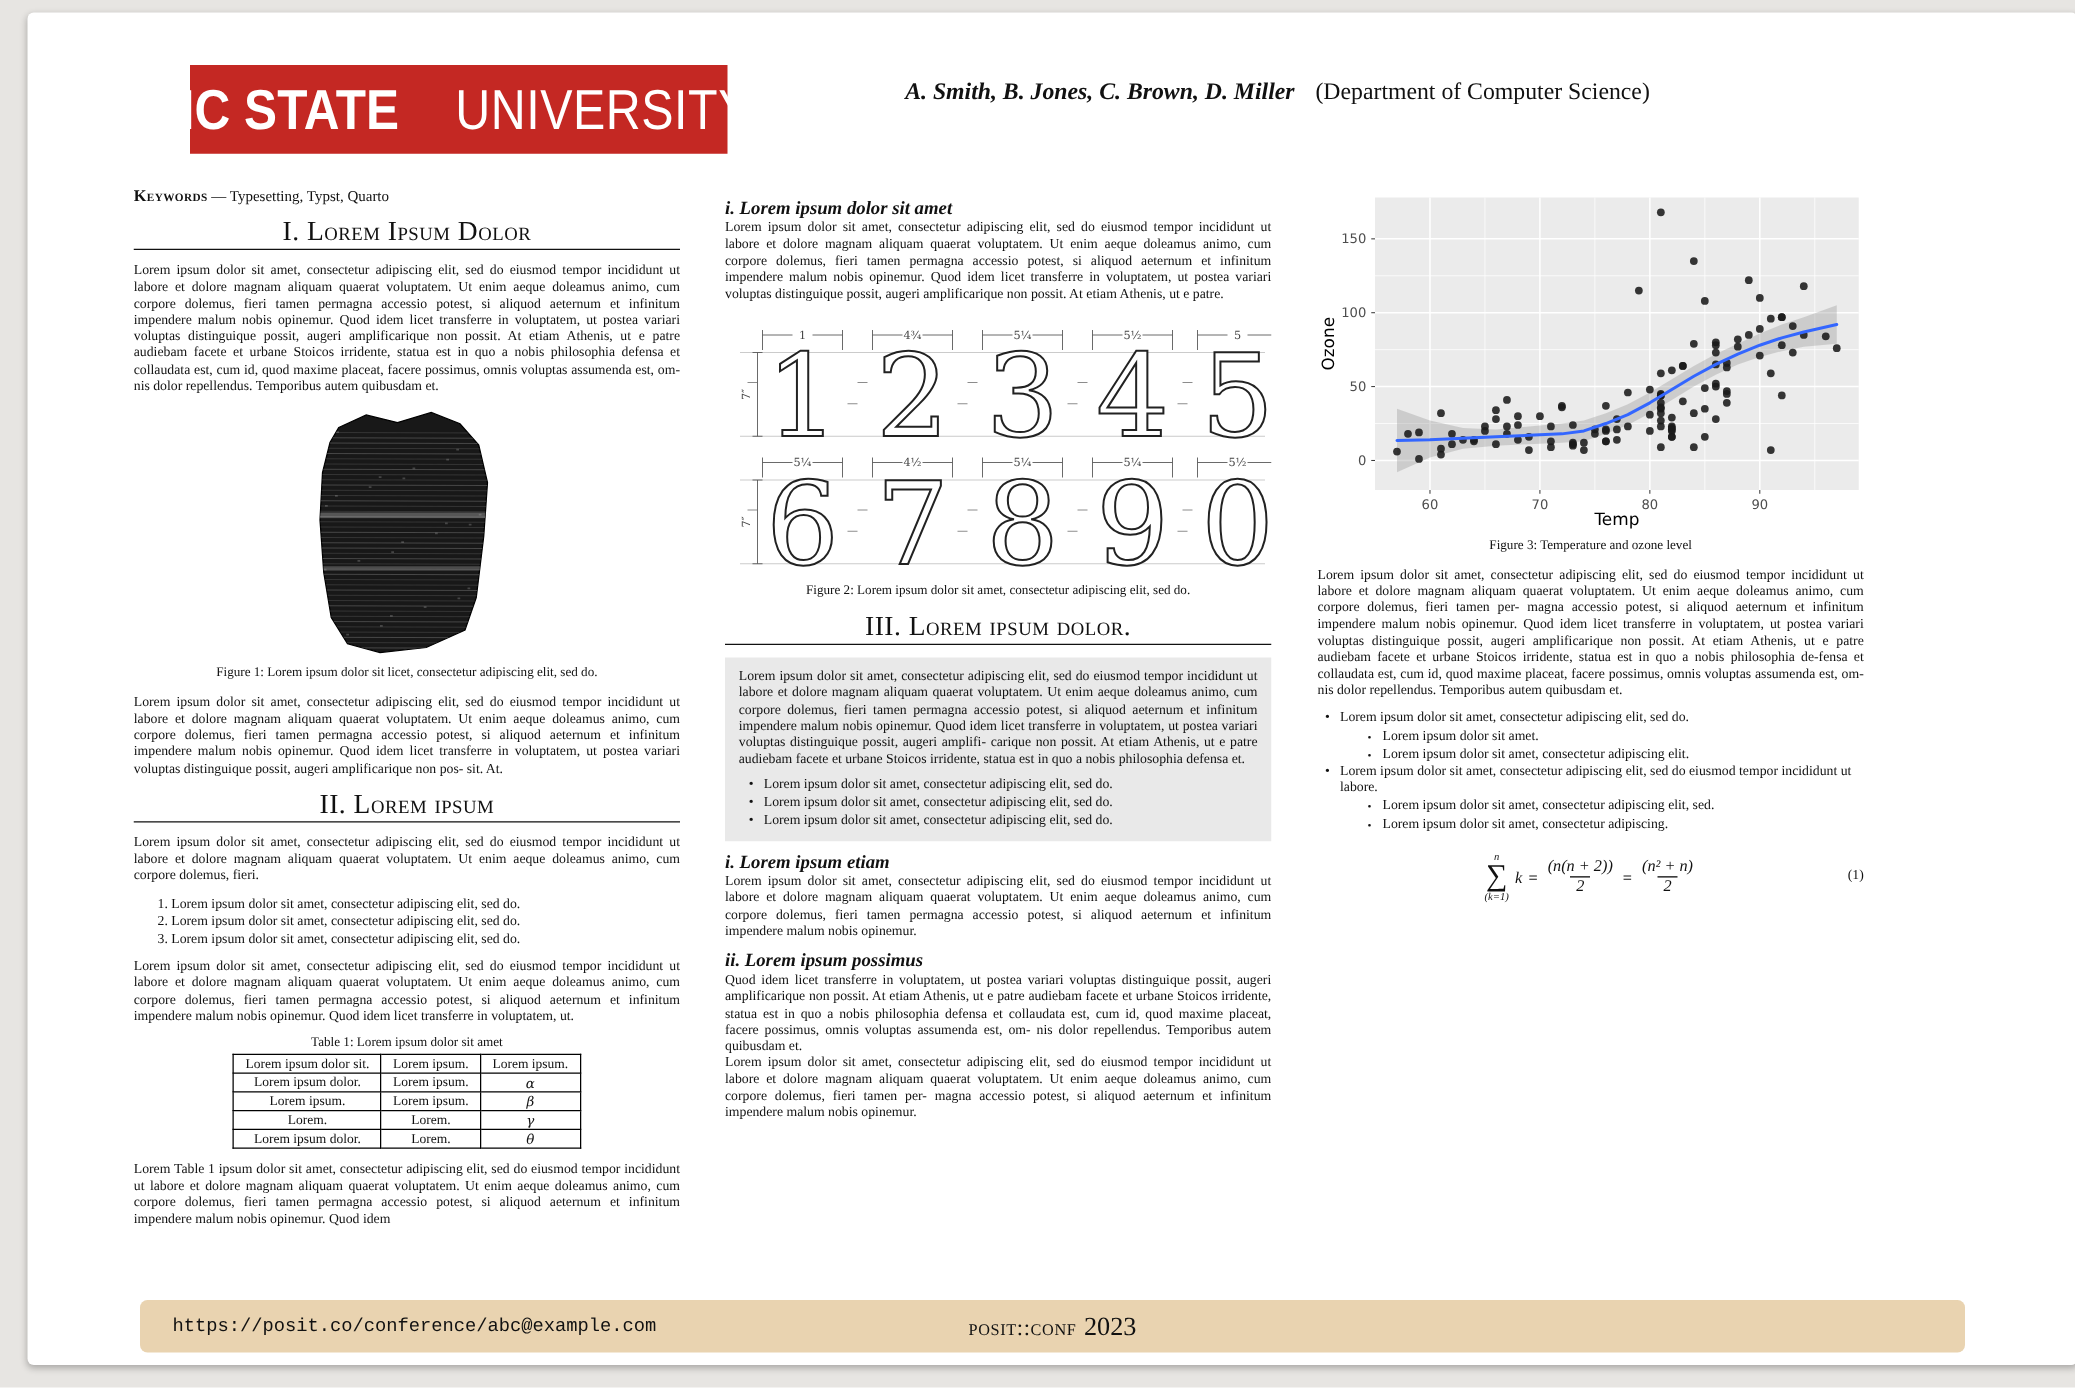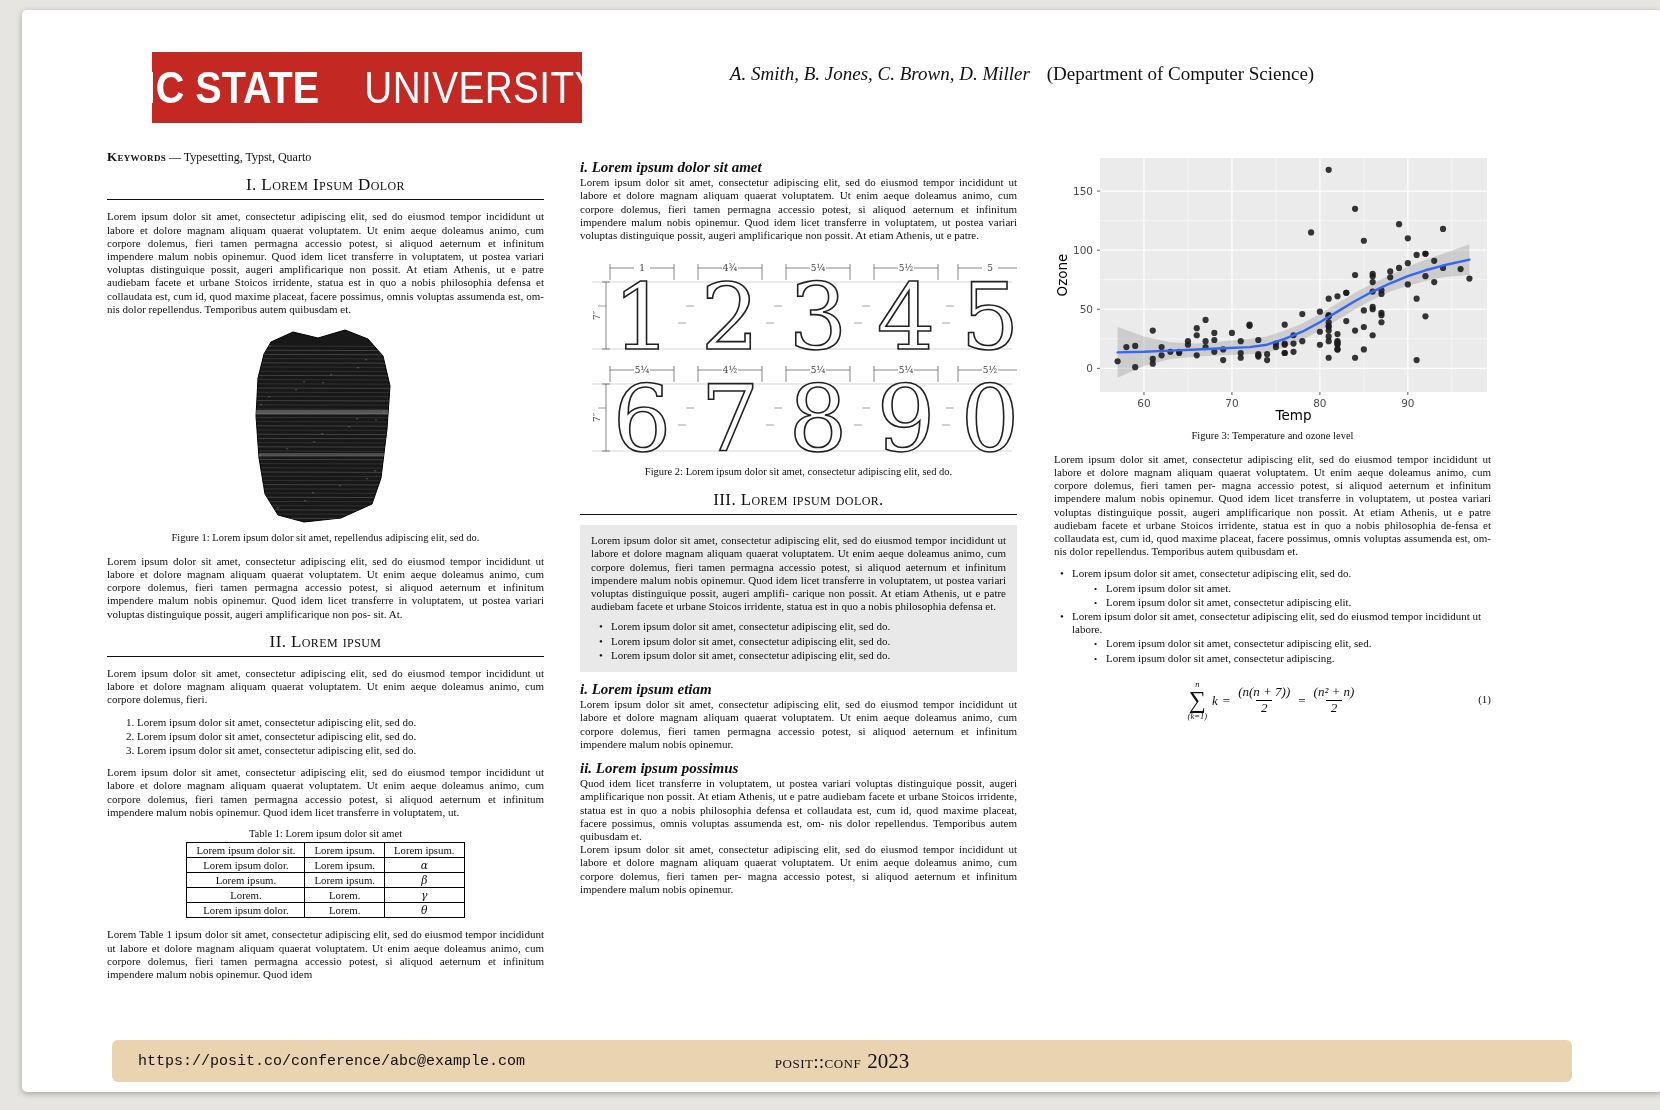--- a/index.html
+++ b/index.html
@@ -16,30 +16,30 @@
   .logo{
     position:absolute;left:130px;top:42px;width:430px;height:71px;
     display:flex;align-items:center;justify-content:center;gap:12px;
     color:#fff;font-family:"Liberation Sans", sans-serif;white-space:nowrap;
   }
   .logo .l1{display:inline-block;font-weight:800;font-size:45px;transform:scaleX(.88);transform-origin:center;}
   .logo .l2{display:inline-block;font-weight:300;font-size:45px;transform:scaleX(.86);transform-origin:center;letter-spacing:.5px;}
   .titleblock{position:absolute;left:560px;top:38px;width:880px;text-align:center;}
   .titleblock h1{margin:0;font-size:28px;font-weight:500;letter-spacing:.2px;}
   .authors{margin-top:15px;font-size:19px;}
-  .authors .names{font-style:italic;}
+  .authors .names{font-style:italic;font-weight:bold;}
   .authors .affil{font-style:normal;margin-left:12px;}
   
   .col{position:absolute;top:140px;width:437px;font-size:11px;line-height:13.2px;}
   .col1{left:85px;} .col2{left:558px;} .col3{left:1032px;}
   .col p{margin:0 0 9px;text-align:justify;}
   p.tight{margin-bottom:0;}
   .kw{margin:0 0 16px;font-size:12px;text-align:left;}
   .kw .kw-label{font-variant:small-caps;font-weight:700;font-size:13px;letter-spacing:.3px;}
-  .sec-head{margin:14px 0 0;text-align:center;font-weight:400;font-variant:small-caps;font-size:17px;letter-spacing:.4px;}
+  .sec-head{margin:14px 0 0;text-align:center;font-weight:400;font-variant:small-caps;font-size:22px;letter-spacing:.4px;}
   .sec-rule{border:0;border-top:1.3px solid #111;margin:8px 0 10px;}
   .subhead{margin:11px 0 2px;font-size:15px;font-weight:600;font-style:italic;}
   .caption{text-align:center;font-size:10.5px;margin:3px 0 10px;line-height:12.5px;}
   .figwrap{text-align:center;margin:10px 0 2px;}
   
   .col ol{margin:1px 0 9px 30px;padding:0;}
   .col ol li{margin:1px 0;}
   ul.dotlist{list-style:none;margin:7px 0 1px 8px;padding:0;}
   ul.dotlist li{margin:1px 0;padding-left:12px;position:relative;}
   ul.dotlist li::before{content:"\2022";position:absolute;left:0;top:0;}
@@ -177,21 +177,21 @@
             <rect x="119" y="41" width="2.2" height="1.4" fill="#9b9b9b" opacity="0.35"></rect>
             <rect x="22" y="78" width="2.2" height="1.4" fill="#9b9b9b" opacity="0.35"></rect>
             <rect x="75" y="115" width="2.2" height="1.4" fill="#9b9b9b" opacity="0.35"></rect>
             <rect x="128" y="152" width="2.2" height="1.4" fill="#9b9b9b" opacity="0.35"></rect>
             <rect x="31" y="19" width="2.2" height="1.4" fill="#9b9b9b" opacity="0.35"></rect>
             <rect x="84" y="56" width="2.2" height="1.4" fill="#9b9b9b" opacity="0.35"></rect>
             <rect x="137" y="93" width="2.2" height="1.4" fill="#9b9b9b" opacity="0.35"></rect>
           </g>
         </svg>
     </div>
-    <div class="caption">Figure 1:  Lorem ipsum dolor sit amet, repellendus adipiscing elit, sed do.</div>
+    <div class="caption">Figure 1:  Lorem ipsum dolor sit licet, consectetur adipiscing elit, sed do.</div>
     <p>Lorem ipsum dolor sit amet, consectetur adipiscing elit, sed do eiusmod tempor incididunt ut labore et dolore magnam aliquam quaerat voluptatem. Ut enim aeque doleamus animo, cum corpore dolemus, fieri tamen permagna accessio potest, si aliquod aeternum et infinitum impendere malum nobis opinemur. Quod idem licet transferre in voluptatem, ut postea variari voluptas distinguique possit, augeri amplificarique non pos- sit. At.</p>
     <h2 class="sec-head">II. Lorem ipsum</h2>
     <hr class="sec-rule">
     <p>Lorem ipsum dolor sit amet, consectetur adipiscing elit, sed do eiusmod tempor incididunt ut labore et dolore magnam aliquam quaerat voluptatem. Ut enim aeque doleamus animo, cum corpore dolemus, fieri.</p>
     <ol>
         <li>Lorem ipsum dolor sit amet, consectetur adipiscing elit, sed do.</li>
         <li>Lorem ipsum dolor sit amet, consectetur adipiscing elit, sed do.</li>
         <li>Lorem ipsum dolor sit amet, consectetur adipiscing elit, sed do.</li>
       </ol>
     <p>Lorem ipsum dolor sit amet, consectetur adipiscing elit, sed do eiusmod tempor incididunt ut labore et dolore magnam aliquam quaerat voluptatem. Ut enim aeque doleamus animo, cum corpore dolemus, fieri tamen permagna accessio potest, si aliquod aeternum et infinitum impendere malum nobis opinemur. Quod idem licet transferre in voluptatem, ut.</p>
@@ -520,21 +520,21 @@
       </ul>
     <div class="equation">
       <span class="bigsum">
         <span class="lim">n</span>
         <span class="sigma">∑</span>
         <span class="lim">(k=1)</span>
       </span>
       <span class="var">k</span>
       <span>=</span>
       <span class="frac">
-        <span class="num">(n(n + 7))</span>
+        <span class="num">(n(n + 2))</span>
         <span class="den">2</span>
       </span>
       <span>=</span>
       <span class="frac">
         <span class="num">(n² + n)</span>
         <span class="den">2</span>
       </span>
       <span class="eqnum">(1)</span>
     </div>
   </section>

